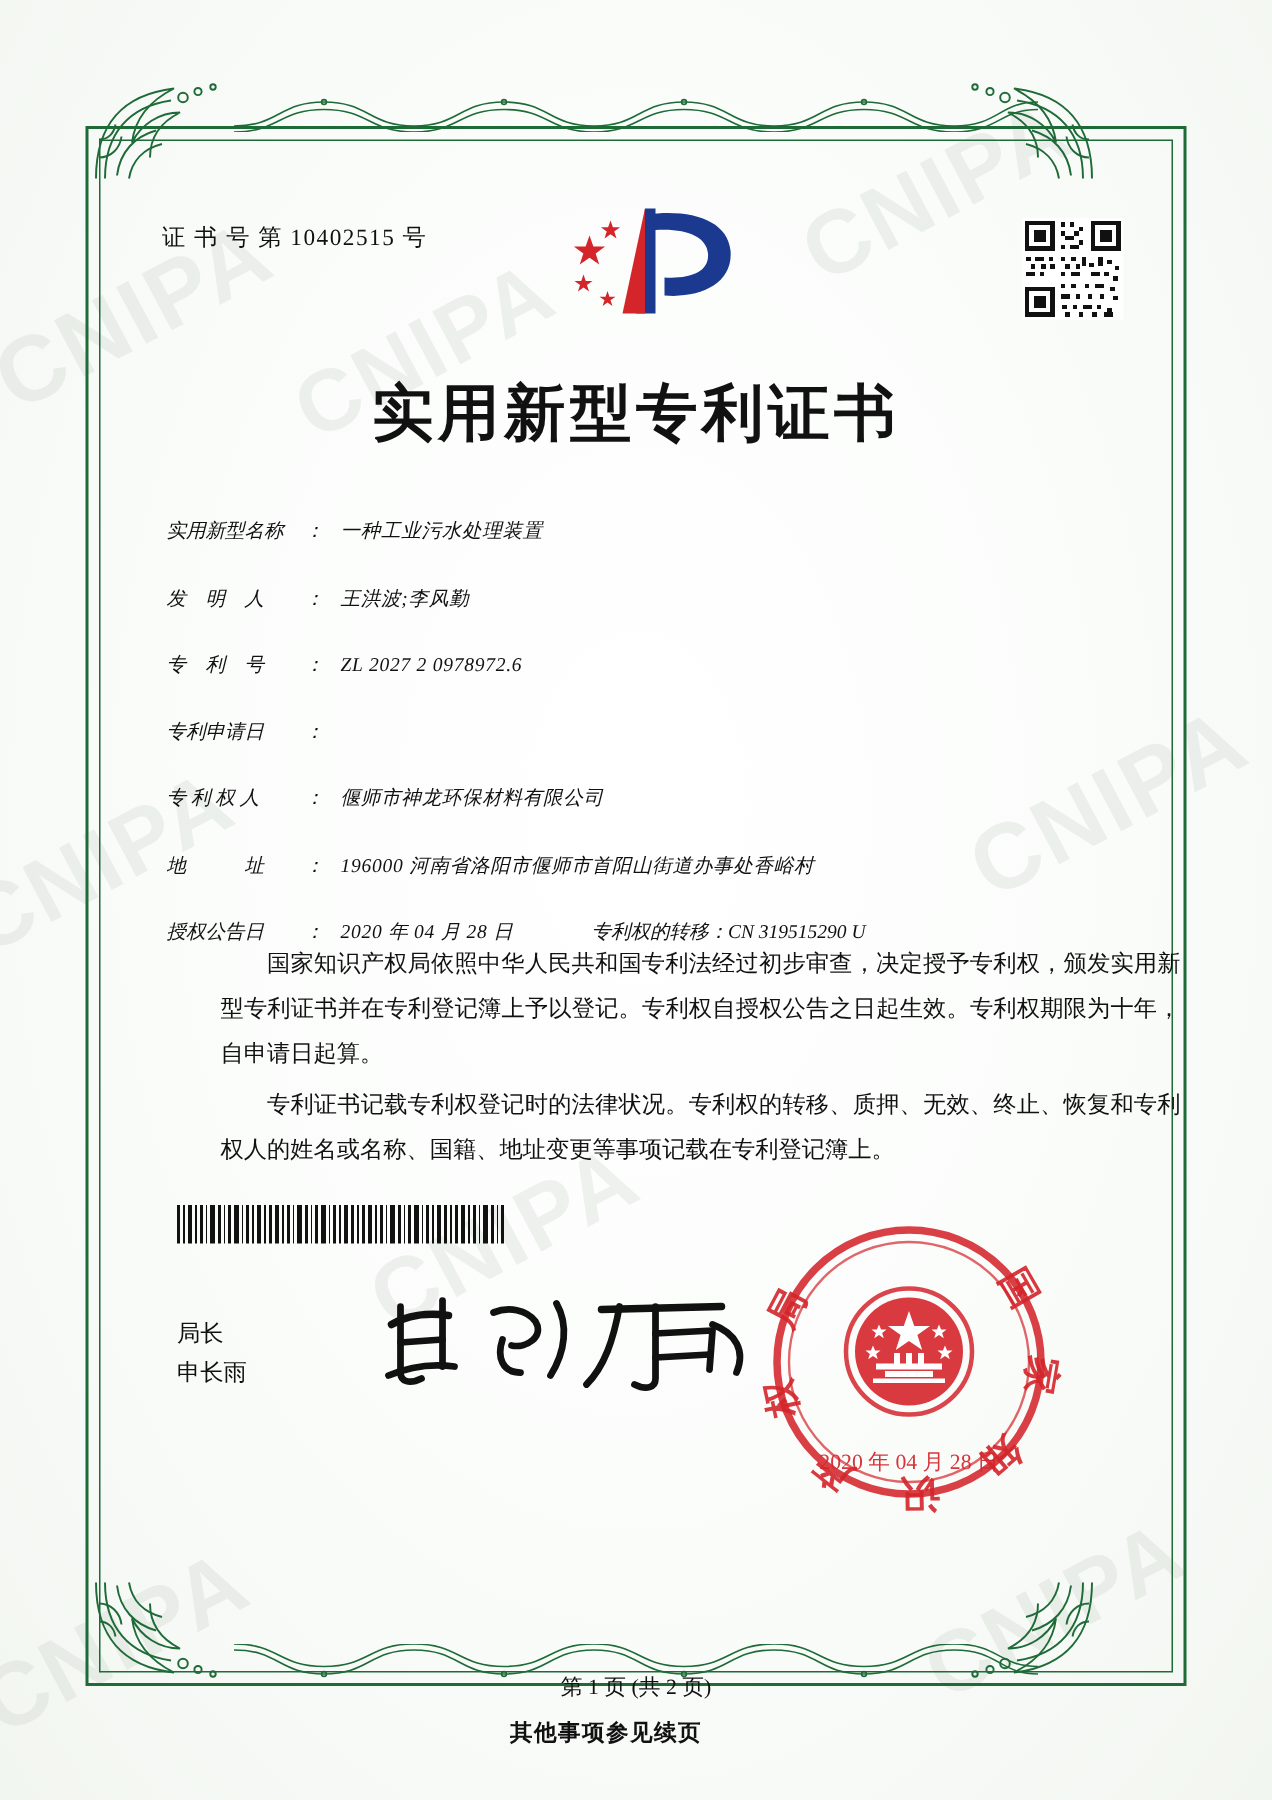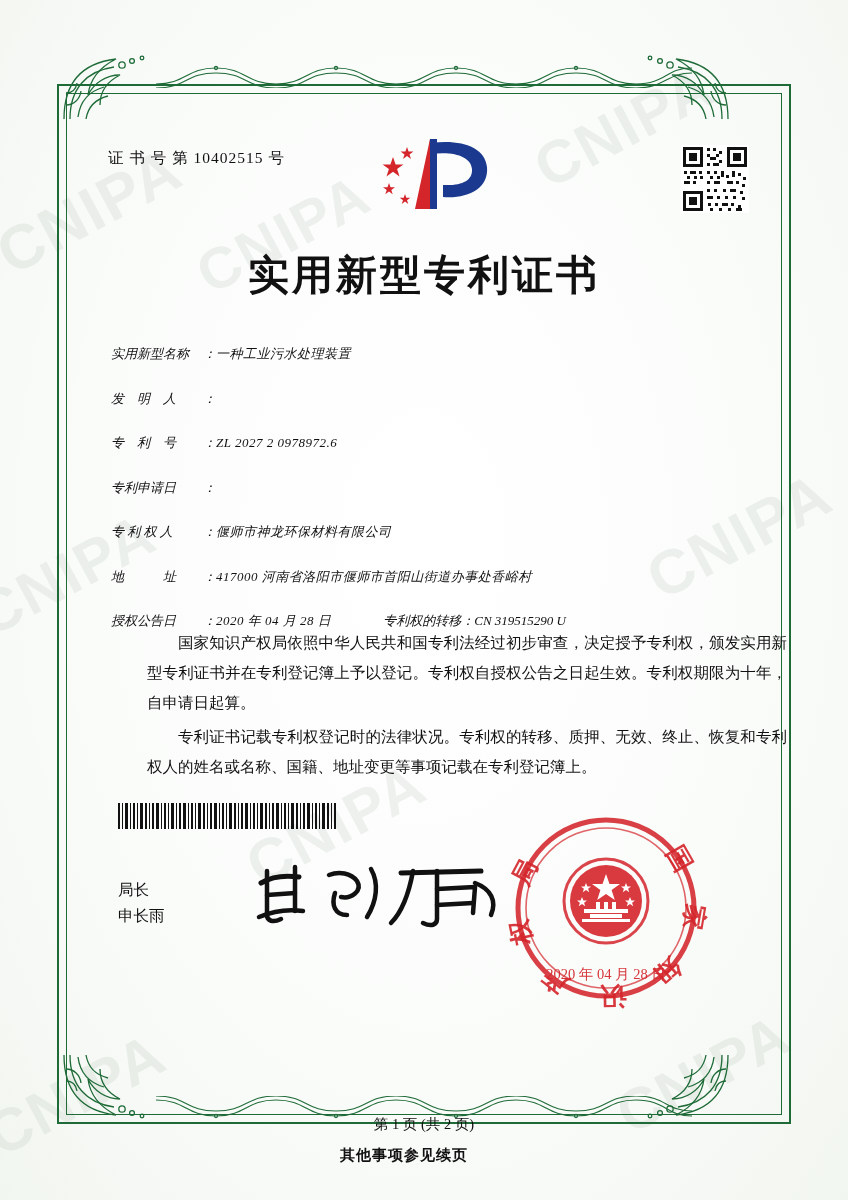--- a/index.html
+++ b/index.html
@@ -98,21 +98,21 @@
     color:#111;
     font-style:italic;
   }
   .flabel{
     width:92px;
     flex:0 0 92px;
     letter-spacing:0px;
     white-space:nowrap;
   }
   .fsep{flex:0 0 10px;}
-  .fval{flex:1;letter-spacing:0.5px;}
+  .fval{flex:1;letter-spacing:0.5px;margin-left:11px;}
   .frow.two .fval{flex:0 0 auto;}
   .second-label{
     margin-left:52px;flex:0 0 auto;white-space:nowrap;
   }
 
   .paras{
     position:absolute;left:45px;top:535px;width:640px;
     font-size:15.5px;line-height:30px;color:#111;
     text-align:justify;
     margin-left:36px;
@@ -335,39 +335,40 @@
 
     <div class="fields">
       <div class="frow">
         <span class="flabel">实用新型名称</span>
         <span class="fsep">：</span>
         <span class="fval">一种工业污水处理装置</span>
       </div>
       <div class="frow">
         <span class="flabel">发　明　人</span>
         <span class="fsep">：</span>
+        <span class="fval">王洪波;李风勤</span>
       </div>
       <div class="frow">
         <span class="flabel">专　利　号</span>
         <span class="fsep">：</span>
         <span class="fval">ZL 2027 2 0978972.6</span>
       </div>
       <div class="frow">
         <span class="flabel">专利申请日</span>
         <span class="fsep">：</span>
       </div>
       <div class="frow">
         <span class="flabel">专 利 权 人</span>
         <span class="fsep">：</span>
         <span class="fval">偃师市神龙环保材料有限公司</span>
       </div>
       <div class="frow">
         <span class="flabel">地　　　址</span>
         <span class="fsep">：</span>
-        <span class="fval">417000 河南省洛阳市偃师市首阳山街道办事处香峪村</span>
+        <span class="fval">196000 河南省洛阳市偃师市首阳山街道办事处香峪村</span>
       </div>
       <div class="frow two">
         <span class="flabel">授权公告日</span>
         <span class="fsep">：</span>
         <span class="fval">2020 年 04 月 28 日</span>
         <span class="second-label">专利权的转移</span>
         <span class="fsep">：</span>
         <span>CN 319515290 U</span>
       </div>
     </div>

